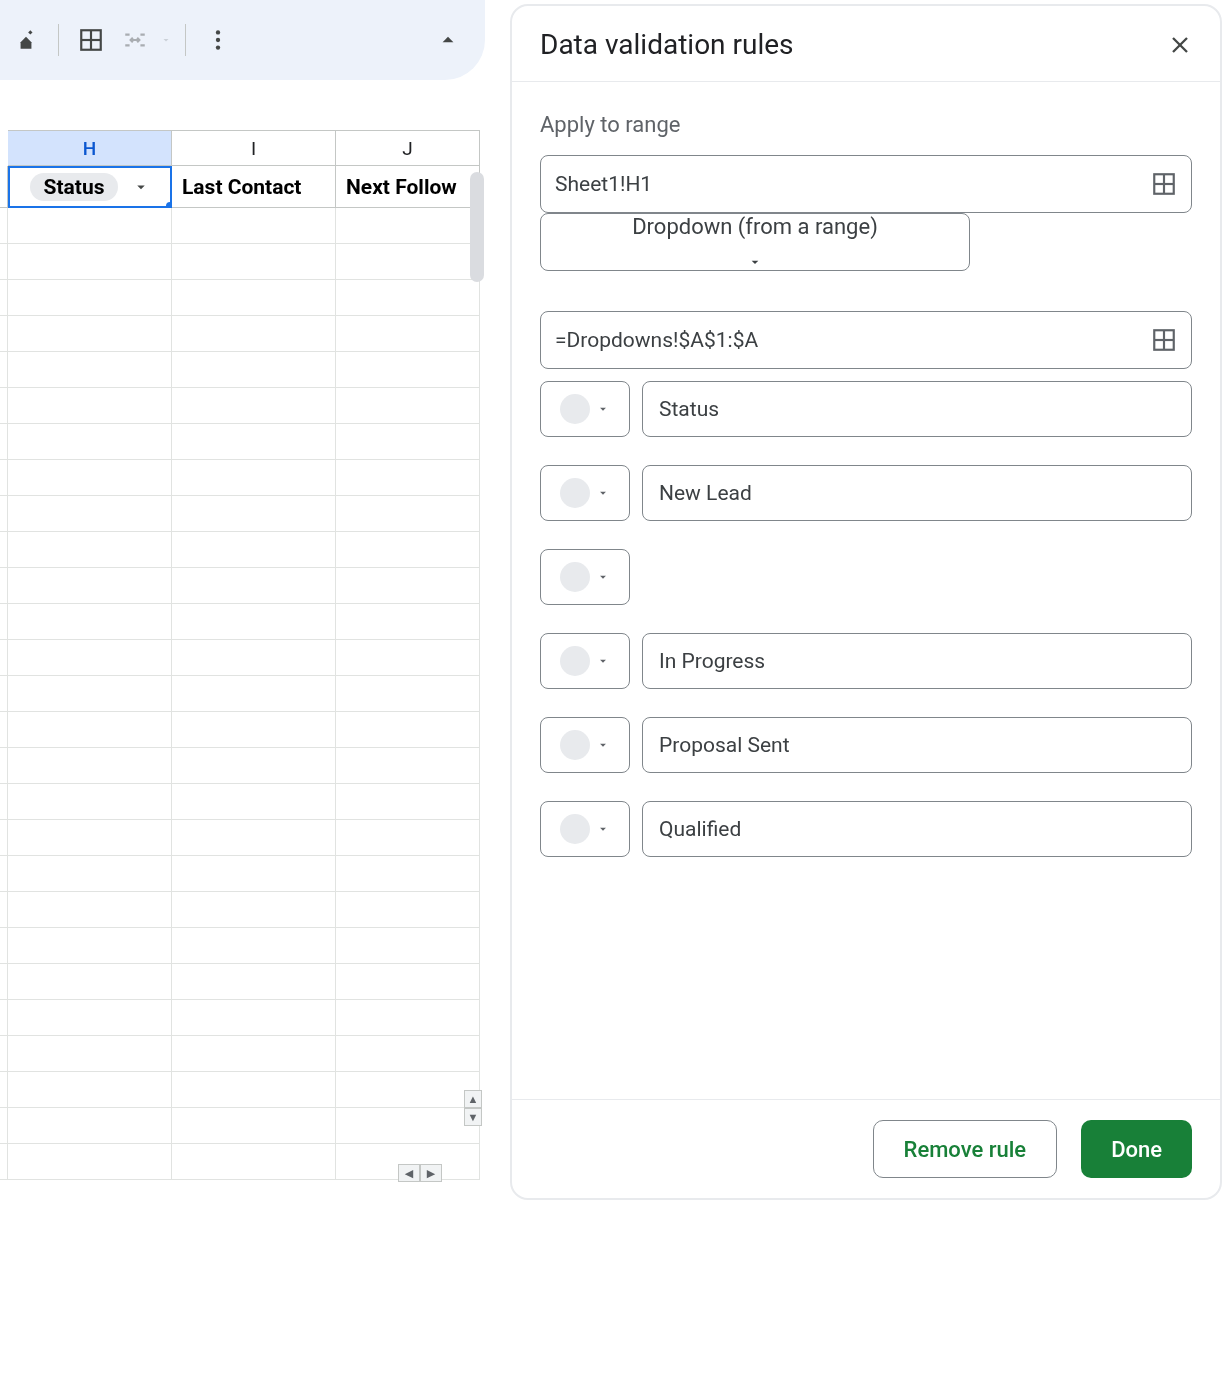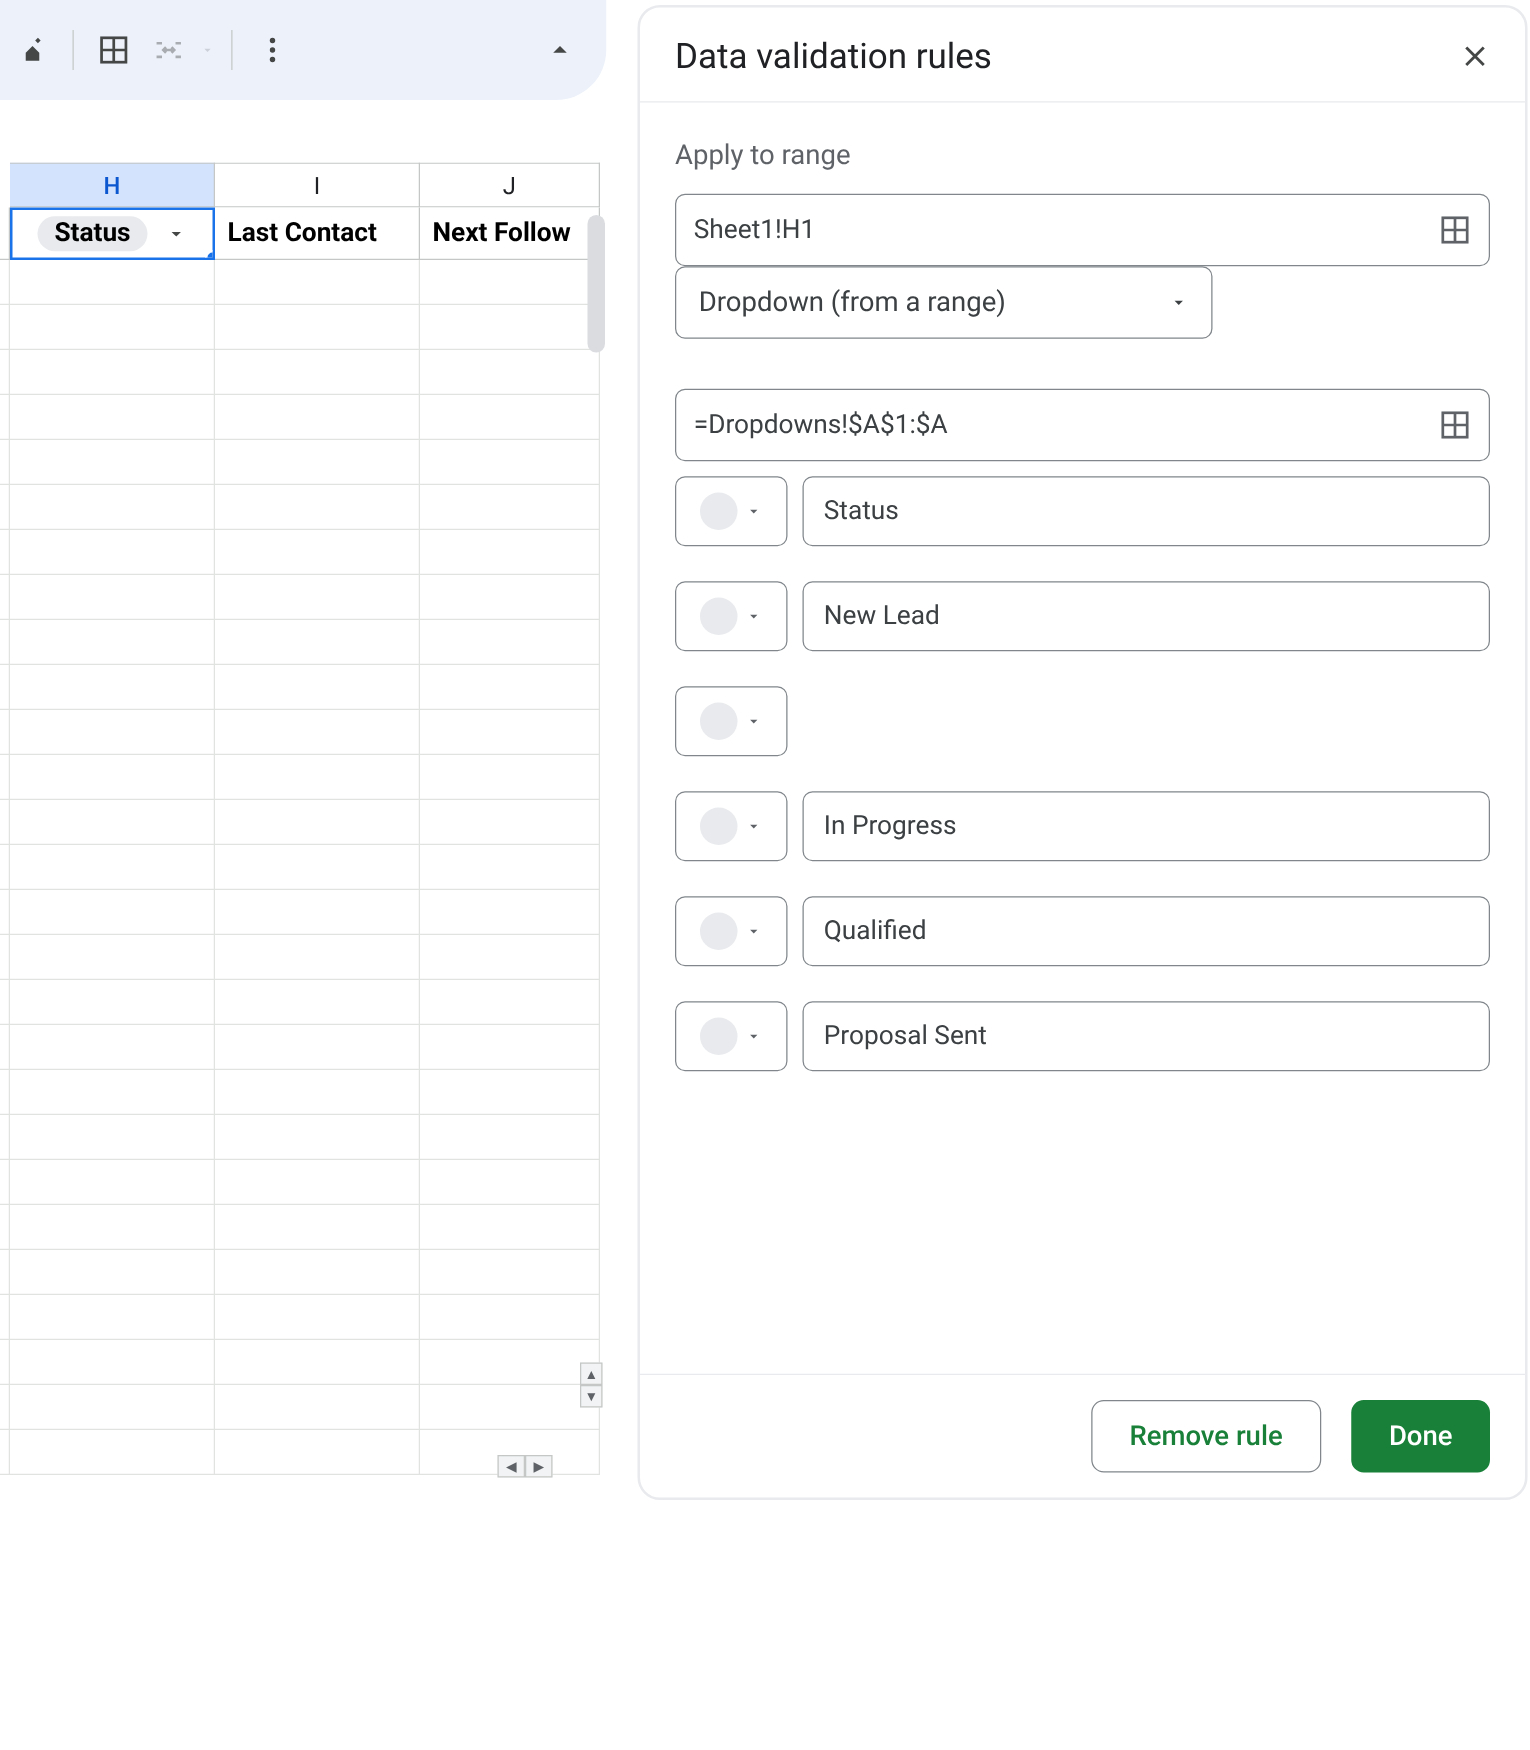--- a/index.html
+++ b/index.html
@@ -199,20 +199,21 @@
   width: 430px;
   height: 58px;
   border: 1.5px solid #80868b;
   border-radius: 8px;
   display:flex; align-items:center;
   padding: 0 18px;
   font-size: 22px;
   color:#3c4043;
   justify-content:space-between;
   margin-bottom: 40px;
+  flex-direction: column;
 }
 
 .value-row {
   display:flex; gap:12px;
   margin-bottom: 28px;
 }
 .color-chip {
   width: 90px; height: 56px;
   border:1.5px solid #80868b;
   border-radius:8px;
@@ -582,30 +583,30 @@
           </div>
           <div class="value-box">In Progress</div>
         </div>
         <div class="value-row">
           <div class="color-chip">
             <div class="color-dot"></div>
             <svg width="14" height="14" viewBox="0 0 24 24" fill="#5f6368">
               <path d="M7 10l5 5 5-5z"></path>
             </svg>
           </div>
-          <div class="value-box">Qualified</div>
+          <div class="value-box">Proposal Sent</div>
         </div>
         <div class="value-row">
           <div class="color-chip">
             <div class="color-dot"></div>
             <svg width="14" height="14" viewBox="0 0 24 24" fill="#5f6368">
               <path d="M7 10l5 5 5-5z"></path>
             </svg>
           </div>
-          <div class="value-box">Proposal Sent</div>
+          <div class="value-box">Qualified</div>
         </div>
       </div>
   </div>
 
   <div class="panel-footer">
     <div class="btn btn-secondary">Remove rule</div>
     <div class="btn btn-primary">Done</div>
   </div>
 </div>
 

